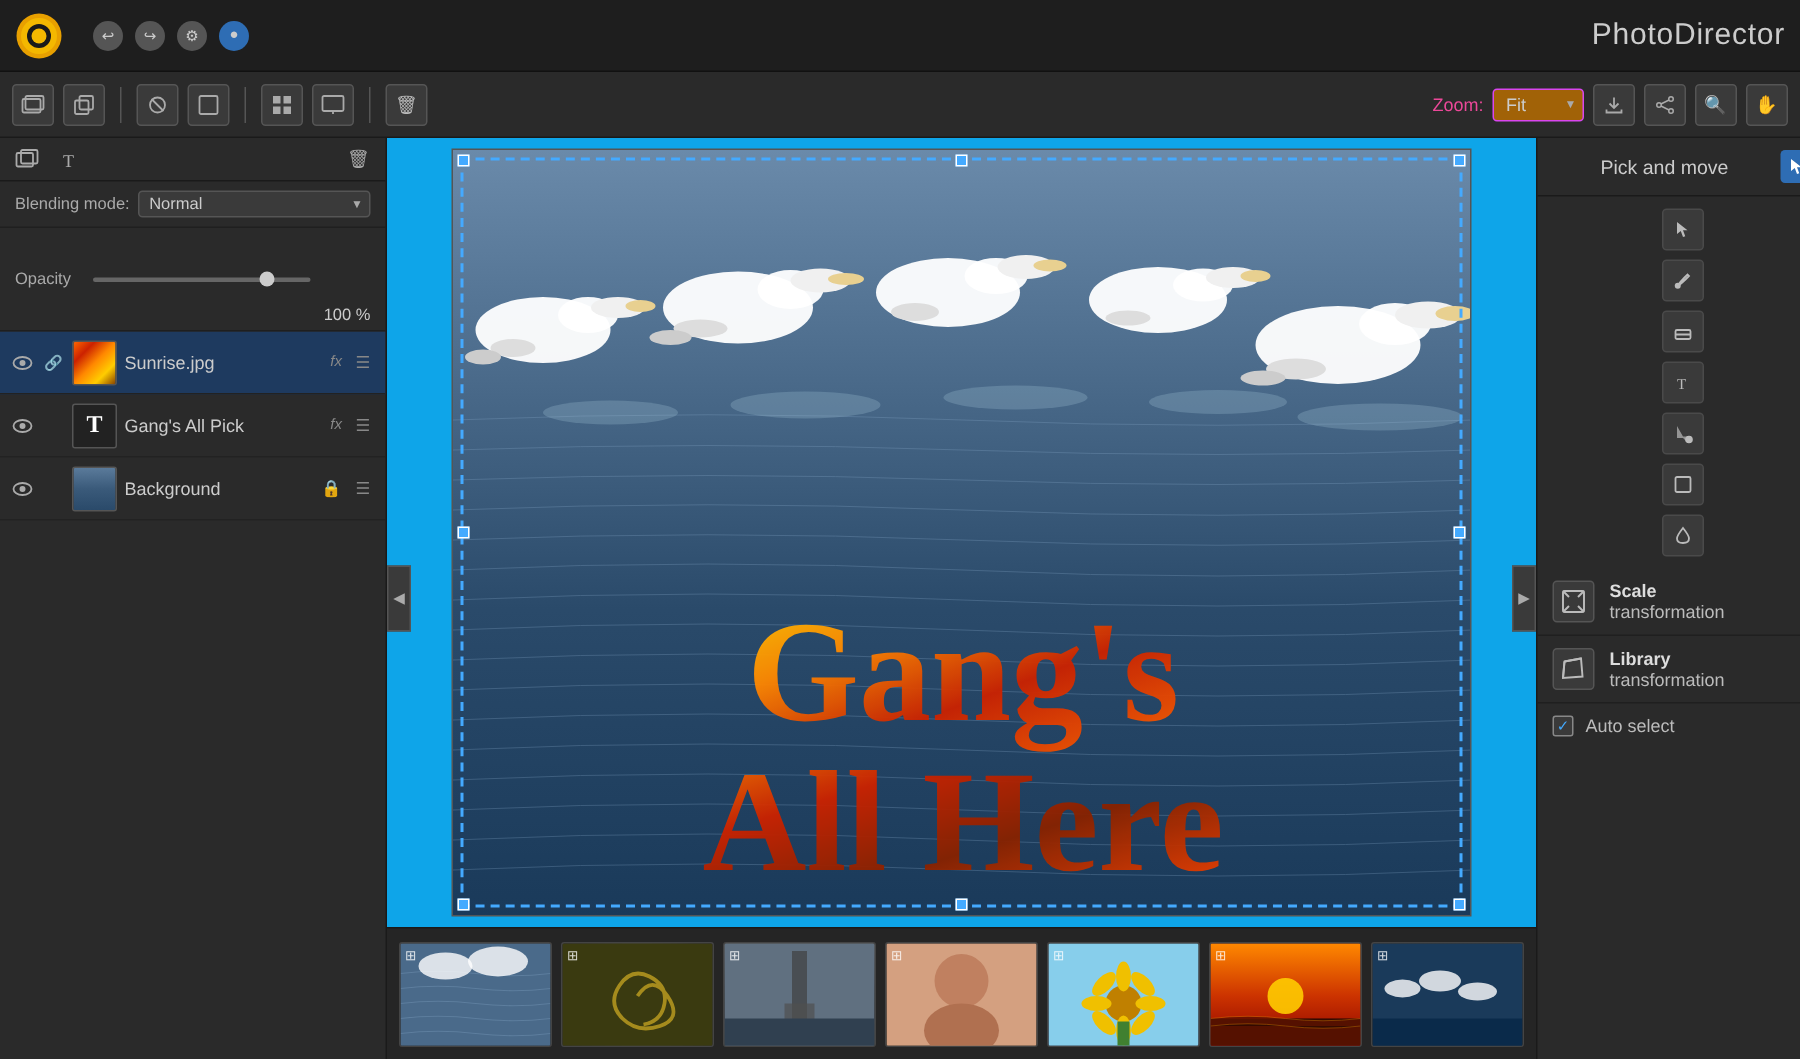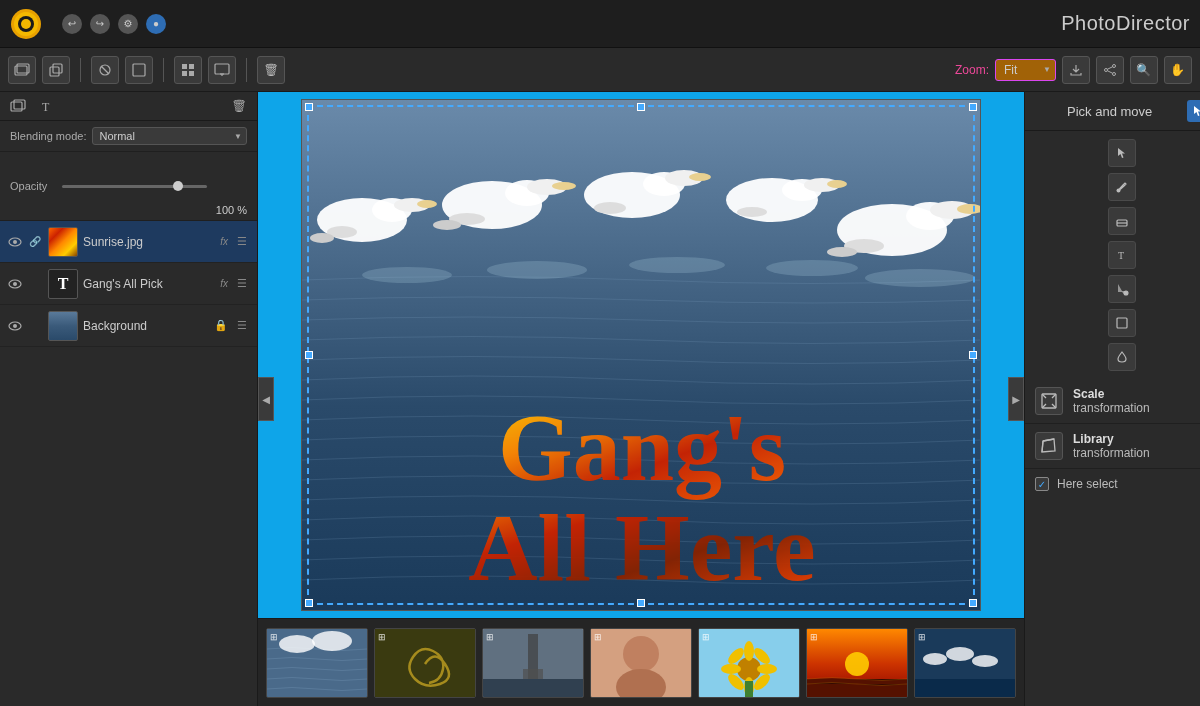--- a/index.html
+++ b/index.html
@@ -1030,18 +1030,18 @@
         </svg>
       </div>
       <div class="right-tool-label">
         <strong>Library</strong>
         <span>transformation</span>
       </div>
     </div>
 
     <div class="auto-select-row">
       <div class="checkbox-icon">✓</div>
-      <span class="auto-select-label">Here select</span>
+      <span class="auto-select-label">Auto select</span>
     </div>
 
   </div>
 
 </div>
 
 </body></html>

